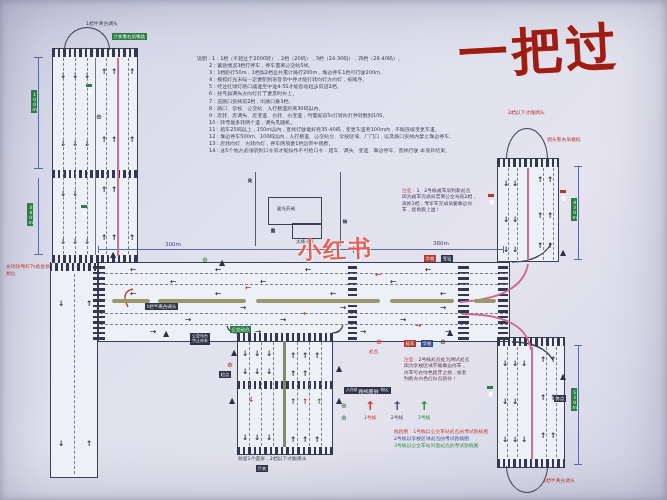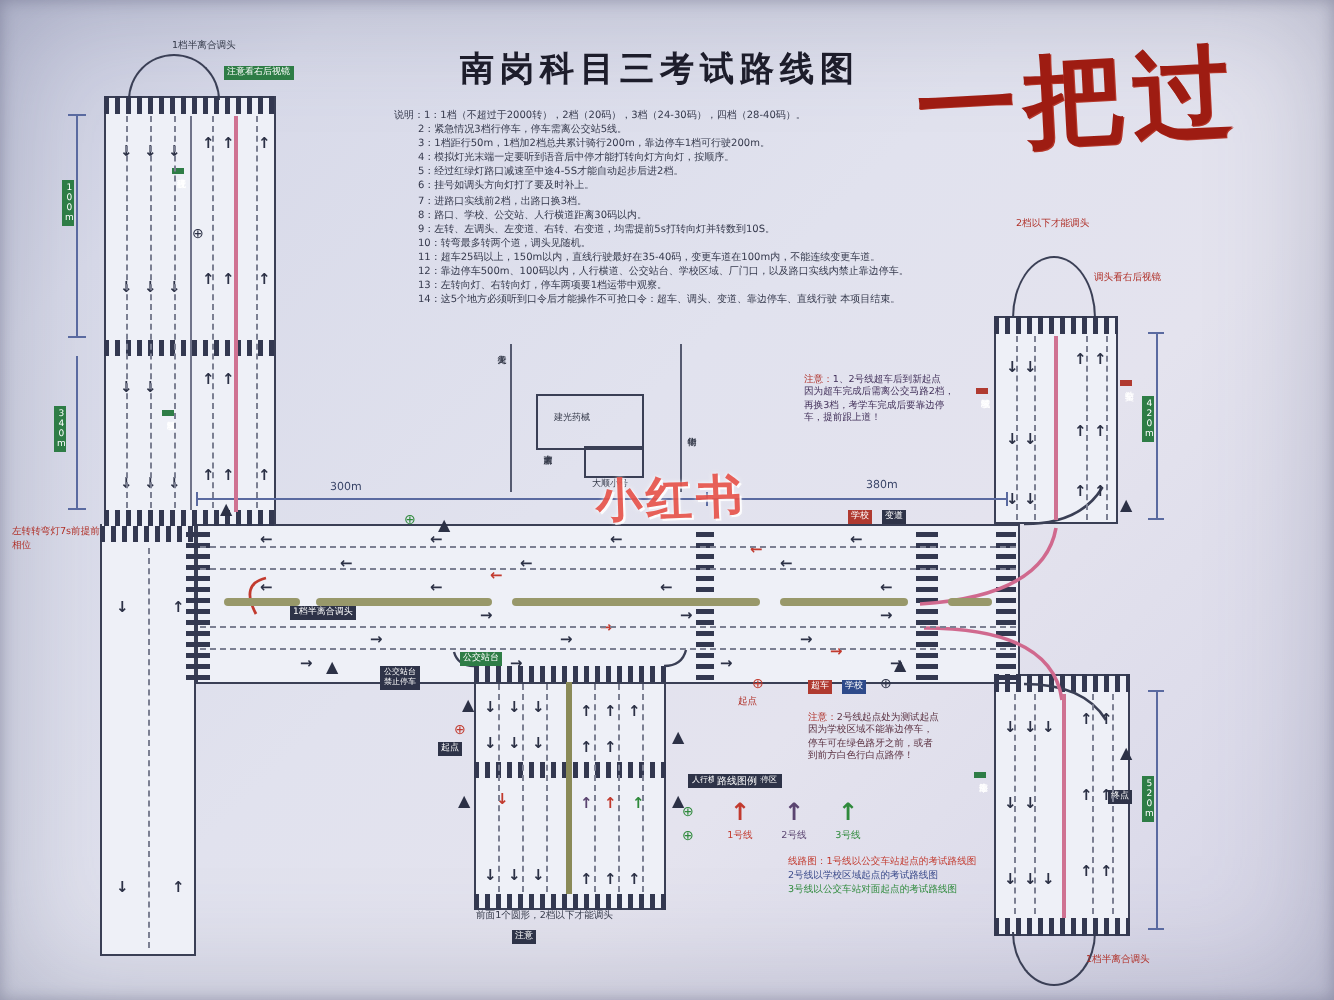--- a/index.html
+++ b/index.html
@@ -51,21 +51,20 @@
   .inset-box{position:absolute;border:1.3px solid #3a3f55;background:transparent;}
   .inset-label{position:absolute;font-size:4.5px;color:#333848;white-space:nowrap;}
   .inset-label.v{writing-mode:vertical-rl;text-orientation:upright;line-height:1;}
   .blackbar{position:absolute;background:#2e3348;color:#fff;font-size:4px;line-height:1.2;padding:1px 2px;white-space:nowrap;}
 </style>
 </head>
 <body>
 
 <div id="map">
 
-  <div class="title">南岗科目三考试路线图</div>
   <div class="stamp">一把过</div>
   <div class="notes">
       <div class="note-line">说明：1：1档（不超过于2000转），2档（20码），3档（24-30码），四档（28-40码）。</div>
       <div class="note-line">2：紧急情况3档行停车，停车需离公交站5线。</div>
       <div class="note-line">3：1档距行50m，1档加2档总共累计骑行200m，靠边停车1档可行驶200m。</div>
       <div class="note-line">4：模拟灯光末端一定要听到语音后中停才能打转向灯方向灯，按顺序。</div>
       <div class="note-line">5：经过红绿灯路口减速至中途4-5S才能自动起步后进2档。</div>
       <div class="note-line">6：挂号如调头方向灯打了要及时补上。</div>
       <div class="note-line">7：进路口实线前2档，出路口换3档。</div>
       <div class="note-line">8：路口、学校、公交站、人行横道距离30码以内。</div>

